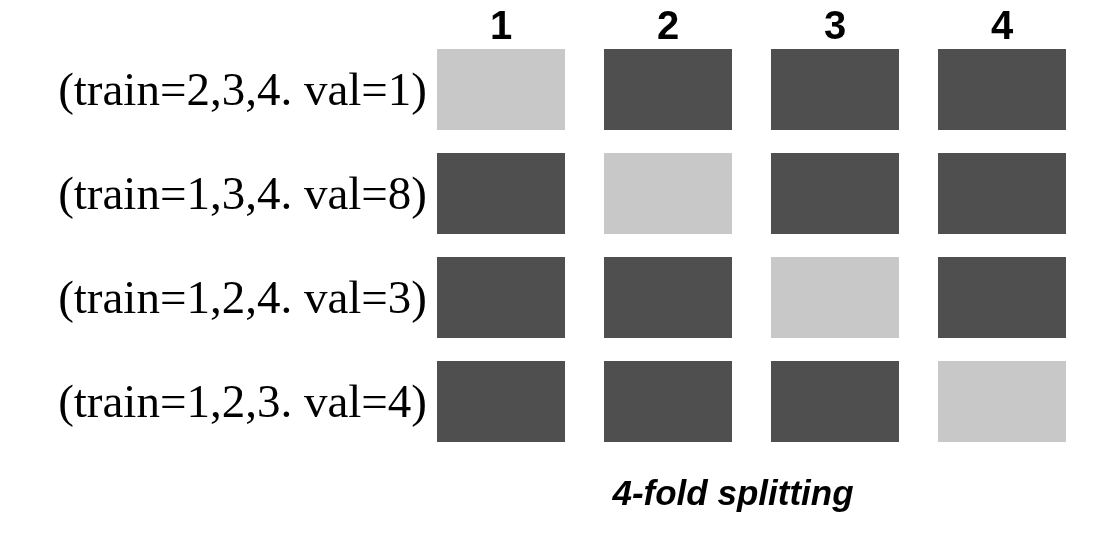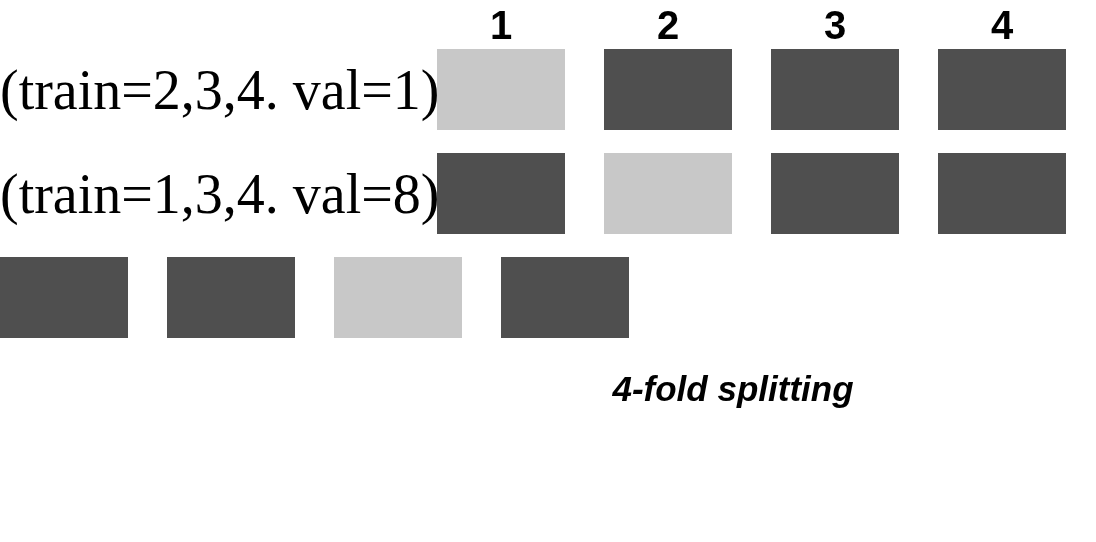--- a/index.html
+++ b/index.html
@@ -44,21 +44,21 @@
     margin-bottom: 23px;
     align-items: center;
   }
   .row-label {
     width: 437px;
     flex: 0 0 437px;
     box-sizing: border-box;
     padding-right: 10px;
     text-align: right;
     font-family: "Liberation Serif", serif;
-    font-size: 56px;
+    font-size: 47px;
     line-height: 1;
     color: #000000;
     white-space: nowrap;
   }
   .fold-cell {
     width: 128px;
     height: 81px;
     flex: 0 0 128px;
     margin-right: 39px;
   }
@@ -97,22 +97,30 @@
 
   <div class="fold-row">
     <div class="row-label">(train=1,3,4. val=8)</div>
     <div class="fold-cell" style="background: rgb(79, 79, 79);"></div>
     <div class="fold-cell" style="background: rgb(200, 200, 200);"></div>
     <div class="fold-cell" style="background: rgb(79, 79, 79);"></div>
     <div class="fold-cell" style="background: rgb(79, 79, 79);"></div>
   </div>
 
   <div class="fold-row">
+    <div class="row-label">(train=1,2,4. val=3)</div>
     <div class="fold-cell" style="background: rgb(79, 79, 79);"></div>
     <div class="fold-cell" style="background: rgb(79, 79, 79);"></div>
     <div class="fold-cell" style="background: rgb(200, 200, 200);"></div>
     <div class="fold-cell" style="background: rgb(79, 79, 79);"></div>
   </div>
 
+  <div class="fold-row">
+    <div class="row-label">(train=1,2,3. val=4)</div>
+    <div class="fold-cell" style="background: rgb(79, 79, 79);"></div>
+    <div class="fold-cell" style="background: rgb(79, 79, 79);"></div>
+    <div class="fold-cell" style="background: rgb(79, 79, 79);"></div>
+    <div class="fold-cell" style="background: rgb(200, 200, 200);"></div>
+  </div>
 
   <div class="caption">4-fold splitting</div>
 
 </div>
 
 </body></html>

